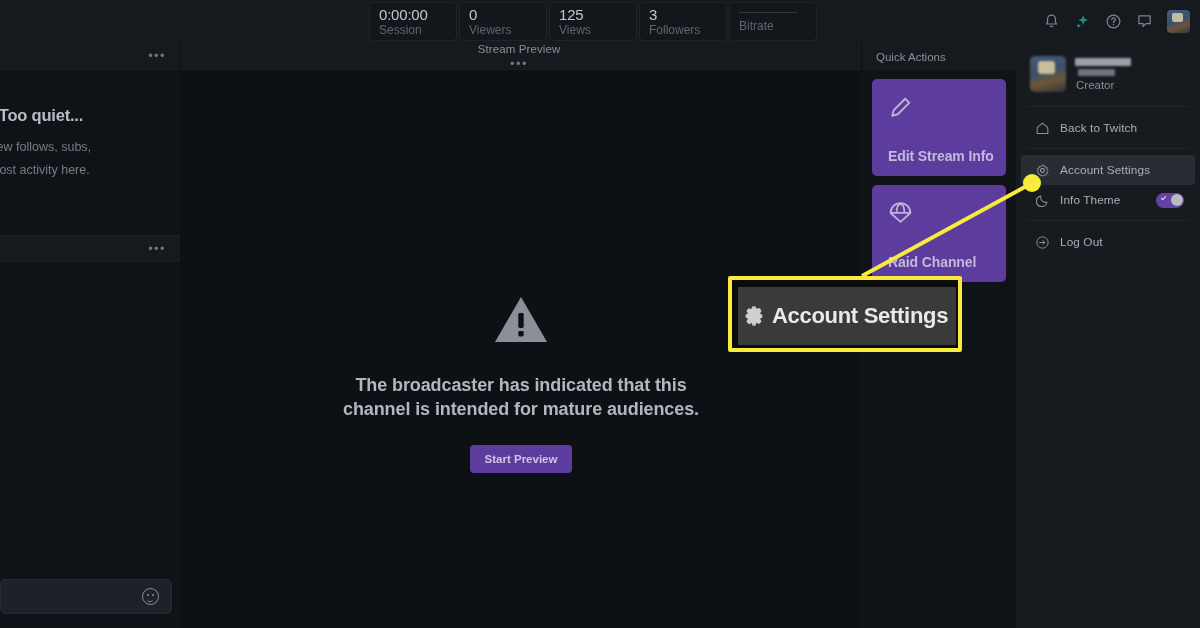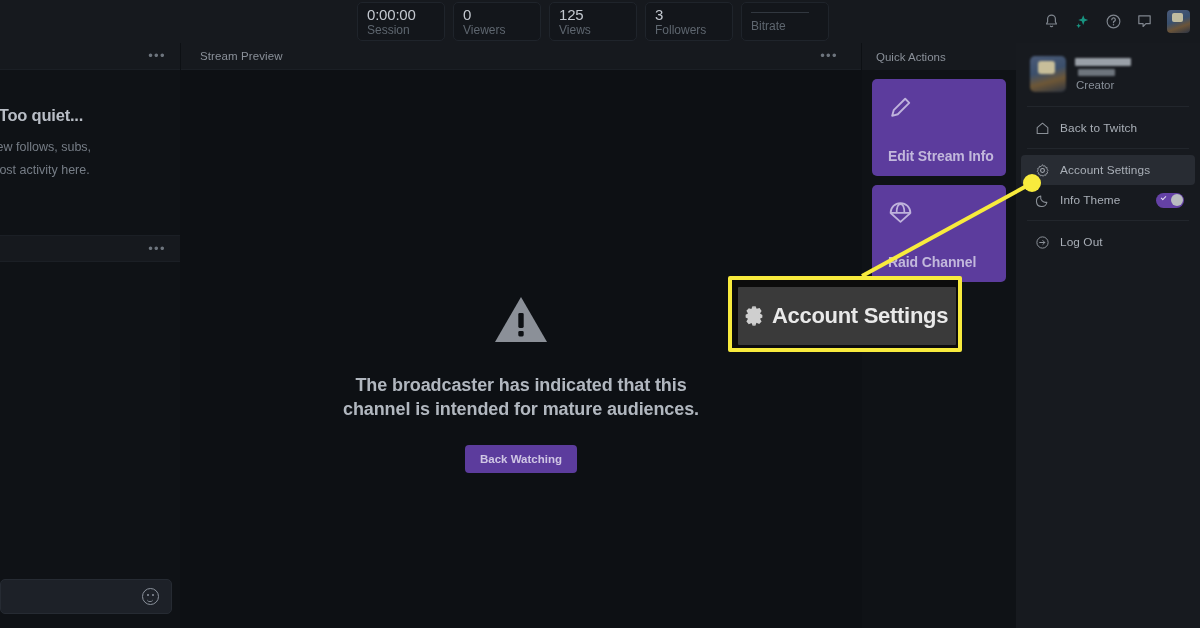--- a/index.html
+++ b/index.html
@@ -16,21 +16,21 @@
   .topbar {
     position:absolute; left:0; top:0; width:1200px; height:43px;
     background:#16191e;
     display:flex; align-items:center;
   }
   .topbar-left {
     width:180px; height:43px; display:flex; align-items:center;
     padding-left:0px; overflow:hidden;
   }
   .stats {
-    flex:1; display:flex; justify-content:center; align-items:center; gap:6px;
+    flex:1; display:flex; justify-content:center; align-items:center; gap:0px;
   }
   .stat {
     width:88px; height:39px; border:1px solid #1f242b; border-radius:5px;
     background:#13161b; margin-right:2px;
     display:flex; flex-direction:column; justify-content:center;
     padding-left:9px;
   }
   .stat-val { font-size:15px; color:#c3c8cf; line-height:15px; letter-spacing:-.2px; }
   .stat-lbl { font-size:12px; color:#5e666f; line-height:13px; margin-top:2px; }
   .stat-dash {
@@ -86,20 +86,21 @@
     content:""; position:absolute; left:4px; top:8.5px; width:6px; height:3px;
     border-bottom:1.4px solid #8b929c; border-radius:0 0 5px 5px;
   }
 
   
   .center-col { position:absolute; left:181px; top:43px; width:680px; height:585px; background:#0d1014; }
   .sp-hdr {
     height:27px; background:#16191e; border-bottom:1px solid #1b1f25;
     display:flex; align-items:center; justify-content:space-between;
     padding:0 23px 0 19px;
+    flex-direction:column;
   }
   .sp-title { font-size:11.5px; color:#8a9099; letter-spacing:.1px; }
   .video-area {
     height:558px; display:flex; flex-direction:column;
     align-items:center; justify-content:flex-start; padding-top:225px;
   }
   .warn-tri { width:56px; height:49px; margin-bottom:29px; }
   .mature-txt {
     font-size:18px; color:#b1b7bf; font-weight:bold; text-align:center;
     line-height:24px; letter-spacing:-.1px;
@@ -277,21 +278,21 @@
     </div>
 
     <div class="video-area">
       <svg class="warn-tri" viewBox="0 0 56 49">
         <path d="M28 2 54 47H2z" fill="#8b9098"></path>
         <rect x="25.3" y="18" width="5.4" height="15" rx="1.4" fill="#0d1014"></rect>
         <rect x="25.3" y="36" width="5.4" height="5.4" rx="1.4" fill="#0d1014"></rect>
       </svg>
       <div class="mature-txt">The broadcaster has indicated that this</div>
       <div class="mature-txt">channel is intended for mature audiences.</div>
-      <button class="watch-btn">Back Watching</button>
+      <button class="watch-btn">Start Preview</button>
     </div>
   </div>
 
   <div class="qa-col">
     <div class="qa-hdr">
       <span class="qa-hdr-t">Quick Actions</span>
     </div>
 
     <div class="qa-card">
       <svg class="qa-icn" viewBox="0 0 24 24">

